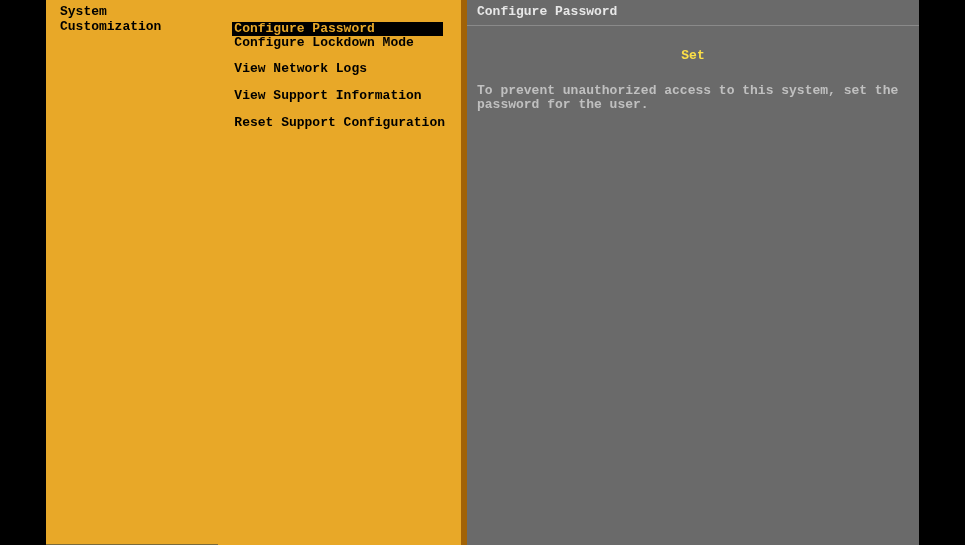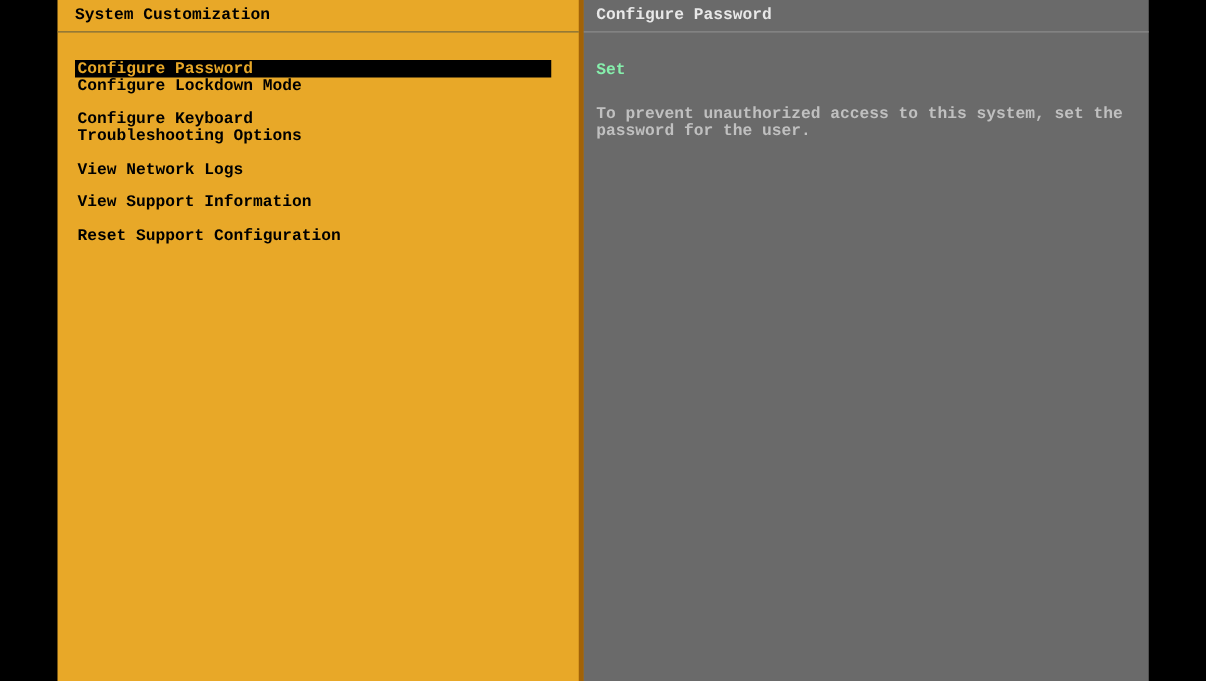--- a/index.html
+++ b/index.html
@@ -19,22 +19,22 @@
     .container {
       display: flex;
       width: 100%;
       height: 100%;
       padding: 0 46px;
     }
     .left-panel {
       width: 421px;
       background: #e8a828;
       display: flex;
-      flex-direction: column;
-      border-right: 4px solid #a16207;
+      flex-direction: row;
+      border-right: 6px solid #a16207;
     }
     .right-panel {
       flex: 1;
       background: #6a6a6a;
       display: flex;
       flex-direction: column;
     }
     .panel-header {
       padding: 4px 14px 6px 14px;
       color: #000;
@@ -62,22 +62,23 @@
       cursor: pointer;
       white-space: nowrap;
     }
     .menu-item.selected {
       background: #000;
       color: #e8a828;
       display: block;
       width: 98%;
     }
     .status-label {
-      color: #86efac;
+      color: #fde047;
       margin-bottom: 13px;
+      text-align: center;
     }
     .description {
       color: #c0c0c0;
       line-height: 1.1;
       padding-right: 6px;
       margin-top: 21px;
     }
   </style>
 </head>
 <body>
@@ -86,24 +87,20 @@
   <div class="left-panel">
     <div class="panel-header">System Customization</div>
     <div class="panel-body">
 
       <div class="menu-group">
         <div class="menu-item selected">Configure Password</div>
         <div class="menu-item">Configure Lockdown Mode</div>
       </div>
 
 
-      <div class="menu-group">
-        <div class="menu-item">Configure Keyboard</div>
-        <div class="menu-item">Troubleshooting Options</div>
-      </div>
 
       <div class="menu-group">
         <div class="menu-item">View Network Logs</div>
       </div>
 
       <div class="menu-group">
         <div class="menu-item">View Support Information</div>
       </div>
 
       <div class="menu-group">

